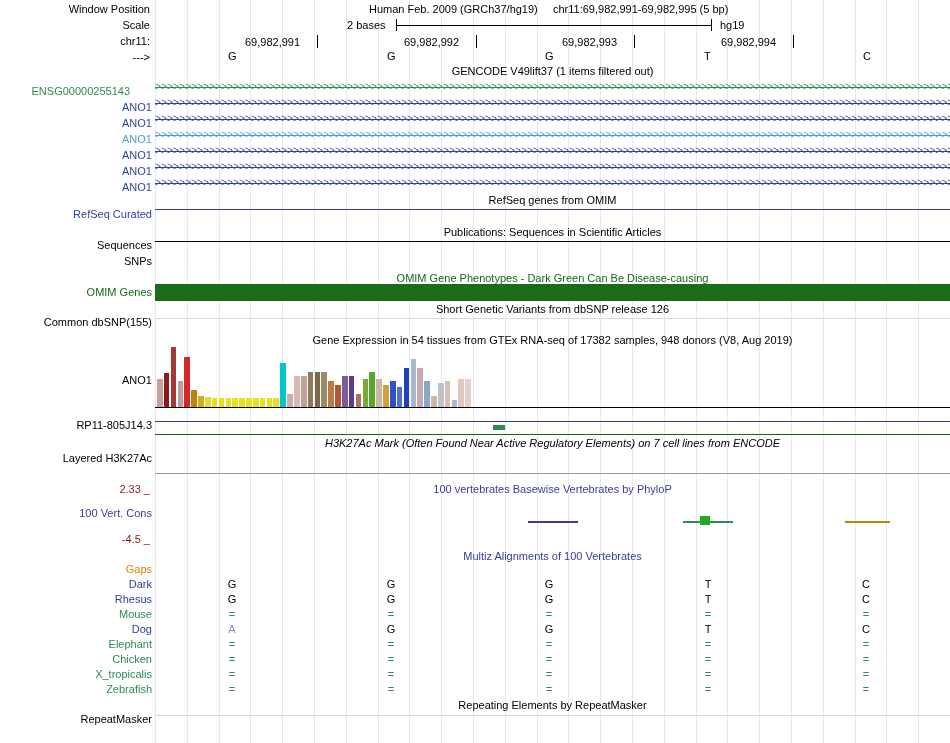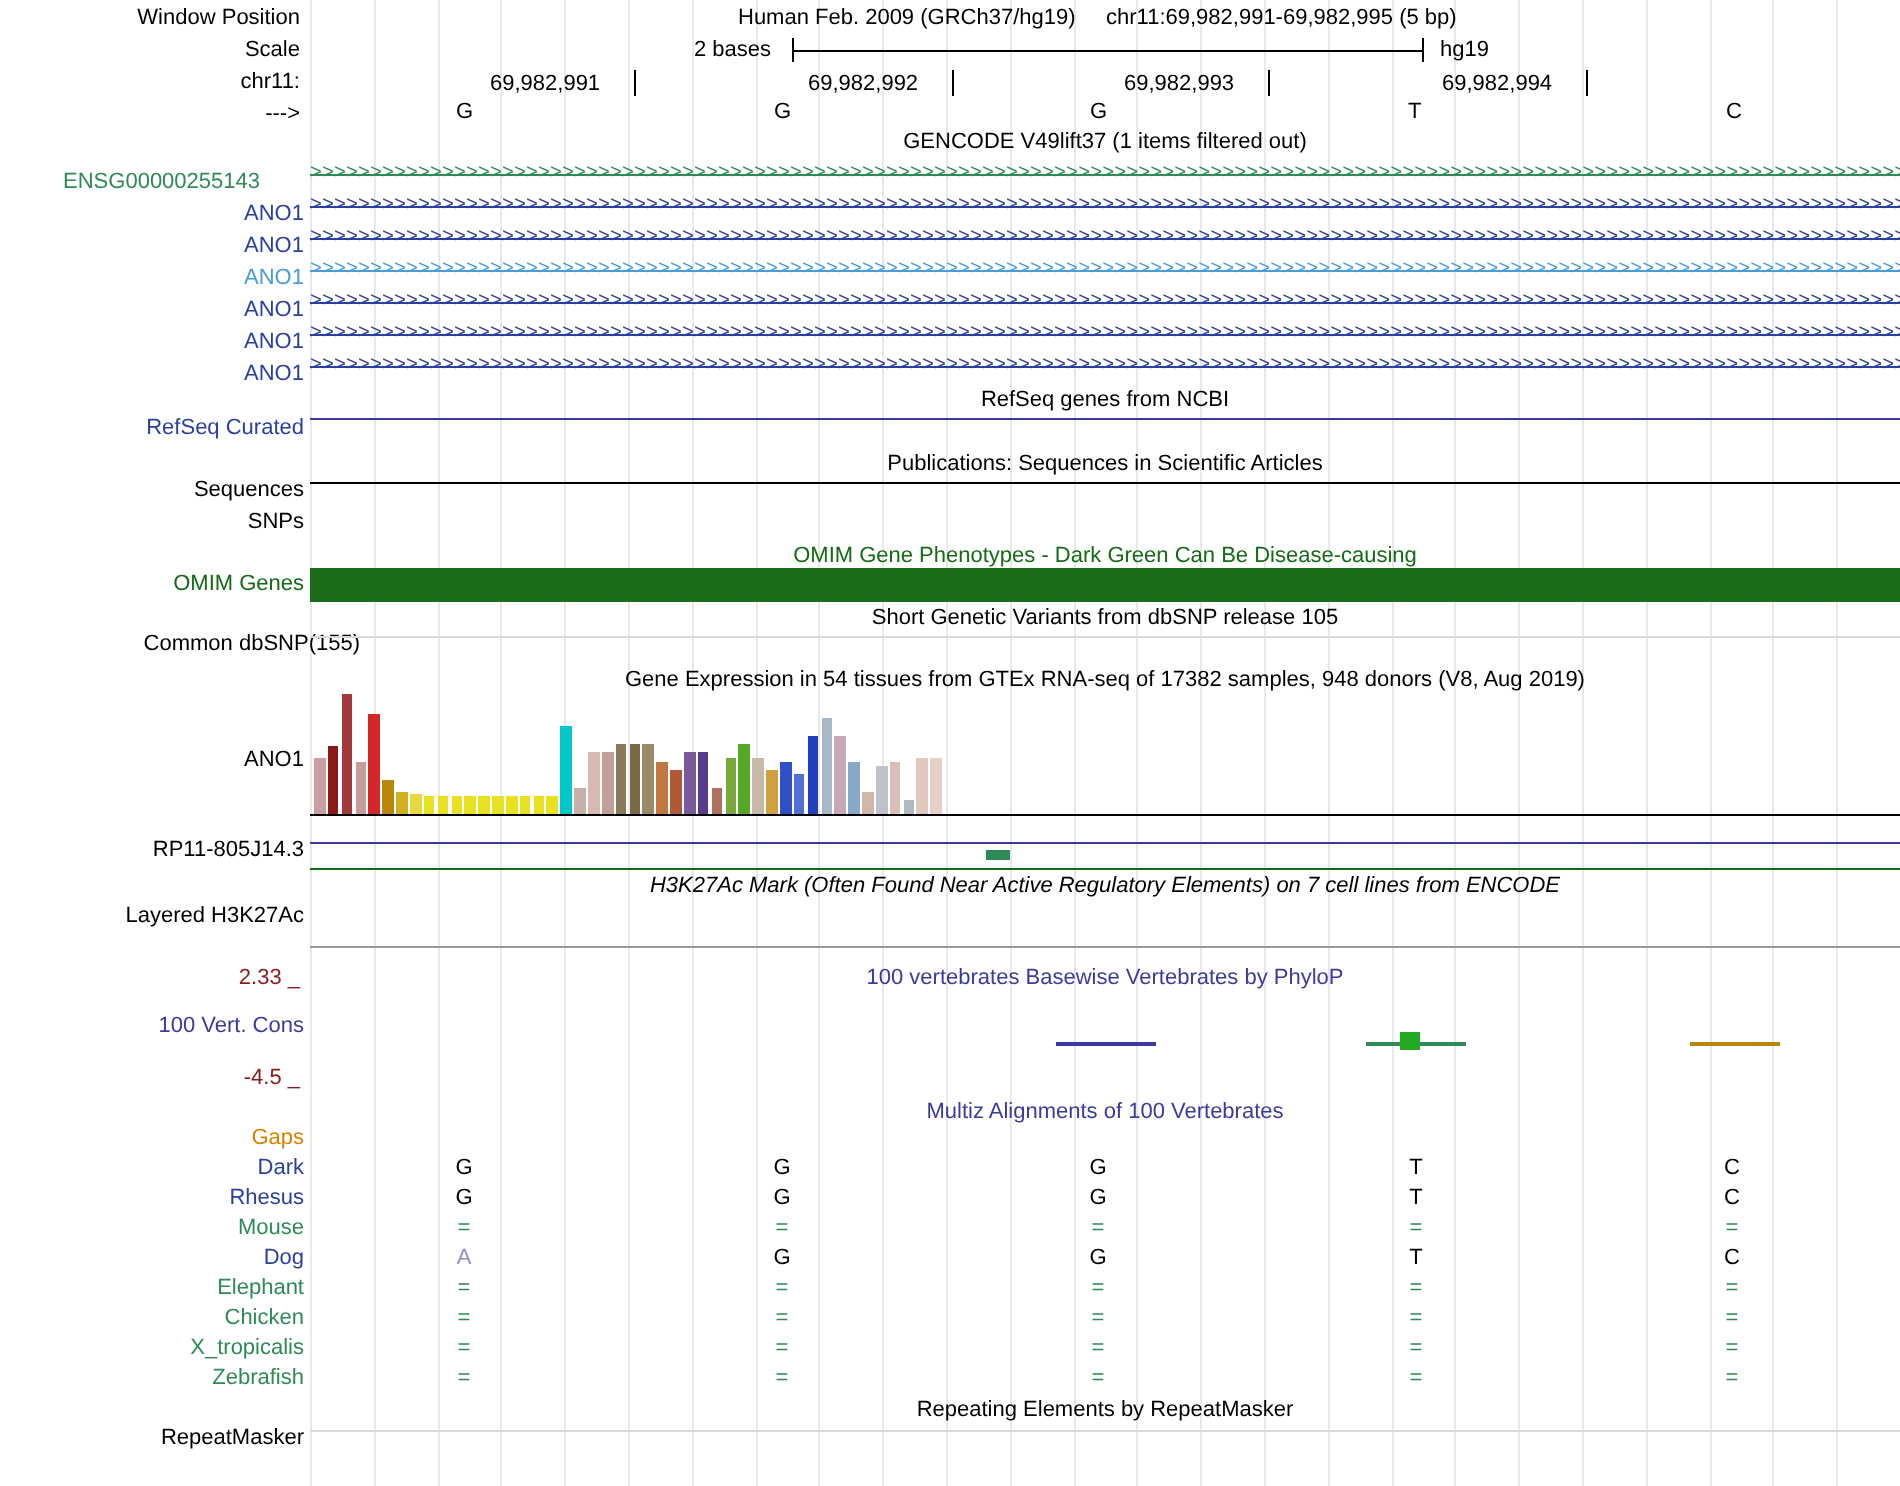--- a/index.html
+++ b/index.html
@@ -129,35 +129,35 @@
       <div class="arrows" style="color: rgb(43, 63, 158); font-size: 10px; line-height: 13px;">&gt;&gt;&gt;&gt;&gt;&gt;&gt;&gt;&gt;&gt;&gt;&gt;&gt;&gt;&gt;&gt;&gt;&gt;&gt;&gt;&gt;&gt;&gt;&gt;&gt;&gt;&gt;&gt;&gt;&gt;&gt;&gt;&gt;&gt;&gt;&gt;&gt;&gt;&gt;&gt;&gt;&gt;&gt;&gt;&gt;&gt;&gt;&gt;&gt;&gt;&gt;&gt;&gt;&gt;&gt;&gt;&gt;&gt;&gt;&gt;&gt;&gt;&gt;&gt;&gt;&gt;&gt;&gt;&gt;&gt;&gt;&gt;&gt;&gt;&gt;&gt;&gt;&gt;&gt;&gt;&gt;&gt;&gt;&gt;&gt;&gt;&gt;&gt;&gt;&gt;&gt;&gt;&gt;&gt;&gt;&gt;&gt;&gt;&gt;&gt;&gt;&gt;&gt;&gt;&gt;&gt;&gt;&gt;&gt;&gt;&gt;&gt;&gt;&gt;&gt;&gt;&gt;&gt;&gt;&gt;&gt;&gt;&gt;&gt;&gt;&gt;&gt;&gt;&gt;&gt;&gt;&gt;&gt;&gt;&gt;&gt;&gt;&gt;&gt;&gt;&gt;&gt;&gt;&gt;&gt;&gt;&gt;&gt;&gt;&gt;&gt;&gt;&gt;&gt;&gt;&gt;&gt;&gt;&gt;&gt;&gt;&gt;&gt;&gt;&gt;&gt;&gt;&gt;&gt;&gt;&gt;&gt;&gt;&gt;&gt;&gt;&gt;&gt;&gt;&gt;&gt;&gt;&gt;&gt;&gt;&gt;&gt;&gt;&gt;&gt;&gt;&gt;&gt;&gt;&gt;&gt;&gt;&gt;&gt;&gt;</div>
     </div>
     <div class="lbl" style="left: 0px; top: 181px; width: 152px; color: rgb(43, 63, 158);">ANO1</div>
     <div class="exonrow" style="top: 177px;">
       <div class="exonline" style="background: rgb(43, 63, 158);"></div>
       <div class="arrows" style="color: rgb(43, 63, 158); font-size: 10px; line-height: 13px;">&gt;&gt;&gt;&gt;&gt;&gt;&gt;&gt;&gt;&gt;&gt;&gt;&gt;&gt;&gt;&gt;&gt;&gt;&gt;&gt;&gt;&gt;&gt;&gt;&gt;&gt;&gt;&gt;&gt;&gt;&gt;&gt;&gt;&gt;&gt;&gt;&gt;&gt;&gt;&gt;&gt;&gt;&gt;&gt;&gt;&gt;&gt;&gt;&gt;&gt;&gt;&gt;&gt;&gt;&gt;&gt;&gt;&gt;&gt;&gt;&gt;&gt;&gt;&gt;&gt;&gt;&gt;&gt;&gt;&gt;&gt;&gt;&gt;&gt;&gt;&gt;&gt;&gt;&gt;&gt;&gt;&gt;&gt;&gt;&gt;&gt;&gt;&gt;&gt;&gt;&gt;&gt;&gt;&gt;&gt;&gt;&gt;&gt;&gt;&gt;&gt;&gt;&gt;&gt;&gt;&gt;&gt;&gt;&gt;&gt;&gt;&gt;&gt;&gt;&gt;&gt;&gt;&gt;&gt;&gt;&gt;&gt;&gt;&gt;&gt;&gt;&gt;&gt;&gt;&gt;&gt;&gt;&gt;&gt;&gt;&gt;&gt;&gt;&gt;&gt;&gt;&gt;&gt;&gt;&gt;&gt;&gt;&gt;&gt;&gt;&gt;&gt;&gt;&gt;&gt;&gt;&gt;&gt;&gt;&gt;&gt;&gt;&gt;&gt;&gt;&gt;&gt;&gt;&gt;&gt;&gt;&gt;&gt;&gt;&gt;&gt;&gt;&gt;&gt;&gt;&gt;&gt;&gt;&gt;&gt;&gt;&gt;&gt;&gt;&gt;&gt;&gt;&gt;&gt;&gt;&gt;&gt;&gt;&gt;&gt;</div>
     </div>
   </div>
 
 <div class="lbl" style="left:0;top:208px;width:152px;color:#2b3f9e;">RefSeq Curated</div>
-<div class="centertitle" style="top:194px;">RefSeq genes from NCBI</div>
+<div class="centertitle" style="top:194px;">RefSeq genes from OMIM</div>
 <div class="blueline" style="left:155px;top:209px;width:795px;"></div>
 
 <div class="lbl" style="left:0;top:239px;width:152px;">Sequences</div>
 <div class="centertitle" style="top:226px;">Publications: Sequences in Scientific Articles</div>
 <div class="hline" style="left:155px;top:241px;width:795px;"></div>
 
 <div class="lbl" style="left:0;top:255px;width:152px;">SNPs</div>
 
 <div class="centertitle" style="top:272px;color:#136b13;">OMIM Gene Phenotypes - Dark Green Can Be Disease-causing</div>
 <div class="lbl" style="left:0;top:286px;width:152px;color:#136b13;">OMIM Genes</div>
 <div style="position:absolute;left:155px;top:284px;width:795px;height:17px;background:#1a6b1a;"></div>
 
-<div class="centertitle" style="top:303px;">Short Genetic Variants from dbSNP release 105</div>
-<div class="lbl" style="left:0;top:316px;width:152px;margin-left:28px;">Common dbSNP(155)</div>
+<div class="centertitle" style="top:303px;">Short Genetic Variants from dbSNP release 126</div>
+<div class="lbl" style="left:0;top:316px;width:152px;">Common dbSNP(155)</div>
 <div class="hline" style="left:155px;top:318px;width:795px;background:#d9d9d9;"></div>
 
 <div class="centertitle" style="top:334px;">Gene Expression in 54 tissues from GTEx RNA-seq of 17382 samples, 948 donors (V8, Aug 2019)</div>
 <div class="lbl" style="left:0;top:374px;width:152px;">ANO1</div>
 <div id="gtex-chart" style="position:absolute;left:157px;top:347px;width:370px;height:60px;">
     <div class="bar" style="left: 0px; width: 5.65185px; height: 28.3636px; background: rgb(200, 160, 160);"></div>
     <div class="bar" style="left: 6.85185px; width: 5.65185px; height: 33.8182px; background: rgb(139, 26, 26);"></div>
     <div class="bar" style="left: 13.7037px; width: 5.65185px; height: 60px; background: rgb(163, 58, 58);"></div>
     <div class="bar" style="left: 20.5556px; width: 5.65185px; height: 26.1818px; background: rgb(200, 155, 155);"></div>
     <div class="bar" style="left: 27.4074px; width: 5.65185px; height: 50.1818px; background: rgb(214, 39, 40);"></div>

